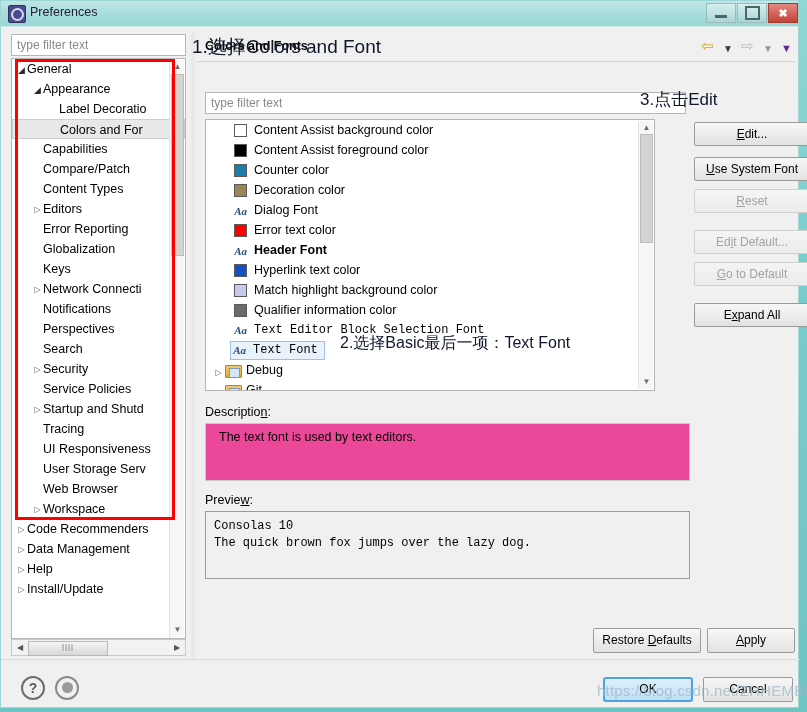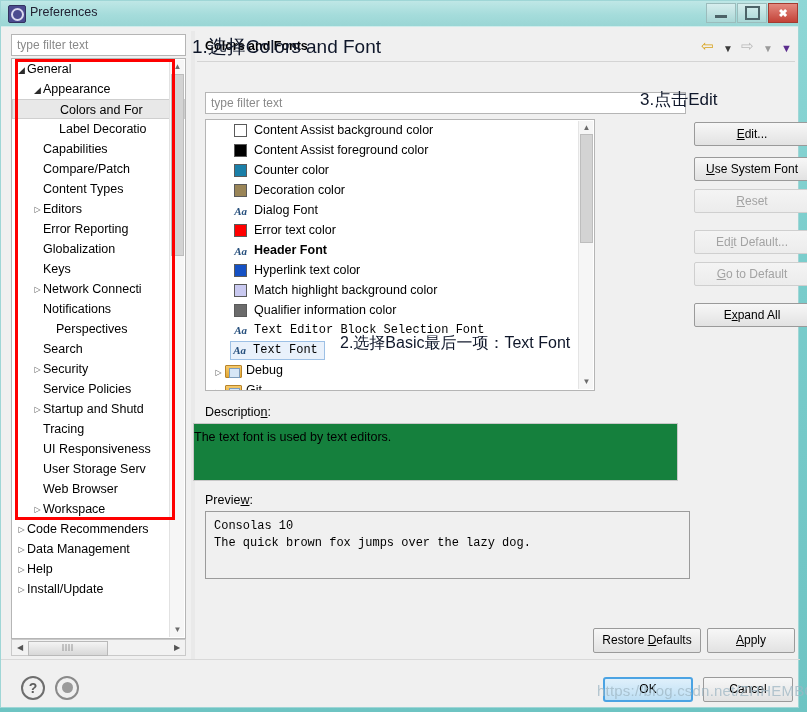--- a/index.html
+++ b/index.html
@@ -71,21 +71,21 @@
   .nav-ic{position:absolute;top:3px;font-size:15px;line-height:15px;}
   #hdr-title{position:absolute;left:8px;top:8px;font-size:12.5px;font-weight:bold;color:#000;}
   #hdr-rule{position:absolute;left:0px;top:30px;width:598px;height:1px;background:#d4d4d4;}
   #cf-label{position:absolute;left:8px;top:40px;font-size:12.5px;}
   #cf-label u{text-decoration:underline;}
   #filter-main{position:absolute;left:8px;top:61px;width:481px;height:22px;
      background:#fff;border:1px solid #b5b5b5;box-sizing:border-box;
      padding:3px 5px;color:#8a8a8a;font-size:12px;}
 
   
-  #cflist{position:absolute;left:8px;top:88px;width:390px;height:272px;
+  #cflist{position:absolute;left:8px;top:88px;width:450px;height:272px;
      background:#fff;border:1px solid #b5b5b5;box-sizing:border-box;overflow:hidden;}
   .crow{height:20px;line-height:20px;white-space:nowrap;padding-left:10px;font-size:12.5px;}
   .crow .swatch{display:inline-block;width:13px;height:13px;vertical-align:-2px;
      margin-right:7px;box-sizing:border-box;}
   .crow .aa{display:inline-block;width:13px;margin-right:7px;color:#27507d;
      font-weight:bold;font-style:italic;font-size:11px;font-family:"Liberation Serif",serif;
      text-align:right;vertical-align:0px;}
   .crow .lbl{vertical-align:1px;}
   .crow.selrow .selwrap{display:inline-block;background:#e9f1fb;border:1px solid #9dc0e5;
      padding:0 6px 0 2px;margin-left:-2px;line-height:17px;}
@@ -107,23 +107,23 @@
   .rbtn{position:absolute;left:693px;width:116px;height:24px;
      background:linear-gradient(180deg,#f7f7f7,#e2e2e2);
      border:1px solid #9a9a9a;box-sizing:border-box;border-radius:2px;
      font-size:12px;text-align:center;line-height:22px;color:#000;}
   .rbtn.disabled{color:#a3a3a3;border-color:#cfcfcf;
      background:linear-gradient(180deg,#f4f4f4,#ececec);}
   .rbtn u{text-decoration:underline;}
 
   
   #desc-label{position:absolute;left:204px;top:404px;font-size:12.5px;}
-  #desc-box{position:absolute;left:192px;top:422px;width:485px;height:58px;
-     background:#15803d;border:1px solid #c8c8c8;box-sizing:border-box;
-     padding:6px 0;font-size:12.5px;}
+  #desc-box{position:absolute;left:204px;top:422px;width:485px;height:58px;
+     background:#ec4899;border:1px solid #c8c8c8;box-sizing:border-box;
+     padding:6px 13px;font-size:12.5px;}
   #prev-label{position:absolute;left:204px;top:492px;font-size:12.5px;}
   #prev-box{position:absolute;left:204px;top:510px;width:485px;height:68px;
      background:#f0f0f0;border:1px solid #9b9b9b;box-sizing:border-box;
      padding:6px 8px;font-family:"Liberation Mono",monospace;font-size:12px;
      line-height:17px;}
 
   
   #btm-sep{position:absolute;left:0;top:658px;width:799px;height:1px;background:#d9d9d9;}
   #help-icon,#apply-icon{position:absolute;top:675px;width:24px;height:24px;
      border-radius:50%;border:2px solid #6e6e6e;box-sizing:border-box;
@@ -172,32 +172,32 @@
       </div>
     <div class="wbtn" id="btn-close">✖</div>
   </div>
 
   <div id="filter-left">type filter text</div>
 
   <div id="treebox">
     <div id="tree-nodes">
         <div class="tnode" style="padding-left: 4px;"><span class="arrow open" style="transform: rotate(0deg); font-size: 9px;">◢</span><span>General</span></div>
         <div class="tnode" style="padding-left: 20px;"><span class="arrow open" style="transform: rotate(0deg); font-size: 9px;">◢</span><span>Appearance</span></div>
+        <div class="tnode" style="padding-left: 36px;"><span class="arrow">&nbsp;</span><span>Label Decoratio</span></div>
         <div class="tnode sel" style="padding-left: 36px;"><span class="arrow">&nbsp;</span><span>Colors and For</span></div>
-        <div class="tnode" style="padding-left: 36px;"><span class="arrow">&nbsp;</span><span>Label Decoratio</span></div>
         <div class="tnode" style="padding-left: 20px;"><span class="arrow">&nbsp;</span><span>Capabilities</span></div>
         <div class="tnode" style="padding-left: 20px;"><span class="arrow">&nbsp;</span><span>Compare/Patch</span></div>
         <div class="tnode" style="padding-left: 20px;"><span class="arrow">&nbsp;</span><span>Content Types</span></div>
         <div class="tnode" style="padding-left: 20px;"><span class="arrow">▷</span><span>Editors</span></div>
         <div class="tnode" style="padding-left: 20px;"><span class="arrow">&nbsp;</span><span>Error Reporting</span></div>
         <div class="tnode" style="padding-left: 20px;"><span class="arrow">&nbsp;</span><span>Globalization</span></div>
         <div class="tnode" style="padding-left: 20px;"><span class="arrow">&nbsp;</span><span>Keys</span></div>
         <div class="tnode" style="padding-left: 20px;"><span class="arrow">▷</span><span>Network Connecti</span></div>
         <div class="tnode" style="padding-left: 20px;"><span class="arrow">&nbsp;</span><span>Notifications</span></div>
-        <div class="tnode" style="padding-left: 20px; margin-left: 13px;"><span class="arrow">&nbsp;</span><span>Perspectives</span></div>
+        <div class="tnode" style="padding-left: 20px;"><span class="arrow">&nbsp;</span><span>Perspectives</span></div>
         <div class="tnode" style="padding-left: 20px;"><span class="arrow">&nbsp;</span><span>Search</span></div>
         <div class="tnode" style="padding-left: 20px;"><span class="arrow">▷</span><span>Security</span></div>
         <div class="tnode" style="padding-left: 20px;"><span class="arrow">&nbsp;</span><span>Service Policies</span></div>
         <div class="tnode" style="padding-left: 20px;"><span class="arrow">▷</span><span>Startup and Shutd</span></div>
         <div class="tnode" style="padding-left: 20px;"><span class="arrow">&nbsp;</span><span>Tracing</span></div>
         <div class="tnode" style="padding-left: 20px;"><span class="arrow">&nbsp;</span><span>UI Responsiveness</span></div>
         <div class="tnode" style="padding-left: 20px;"><span class="arrow">&nbsp;</span><span>User Storage Serv</span></div>
         <div class="tnode" style="padding-left: 20px;"><span class="arrow">&nbsp;</span><span>Web Browser</span></div>
         <div class="tnode" style="padding-left: 20px;"><span class="arrow">▷</span><span>Workspace</span></div>
         <div class="tnode" style="padding-left: 4px;"><span class="arrow">▷</span><span>Code Recommenders</span></div>

